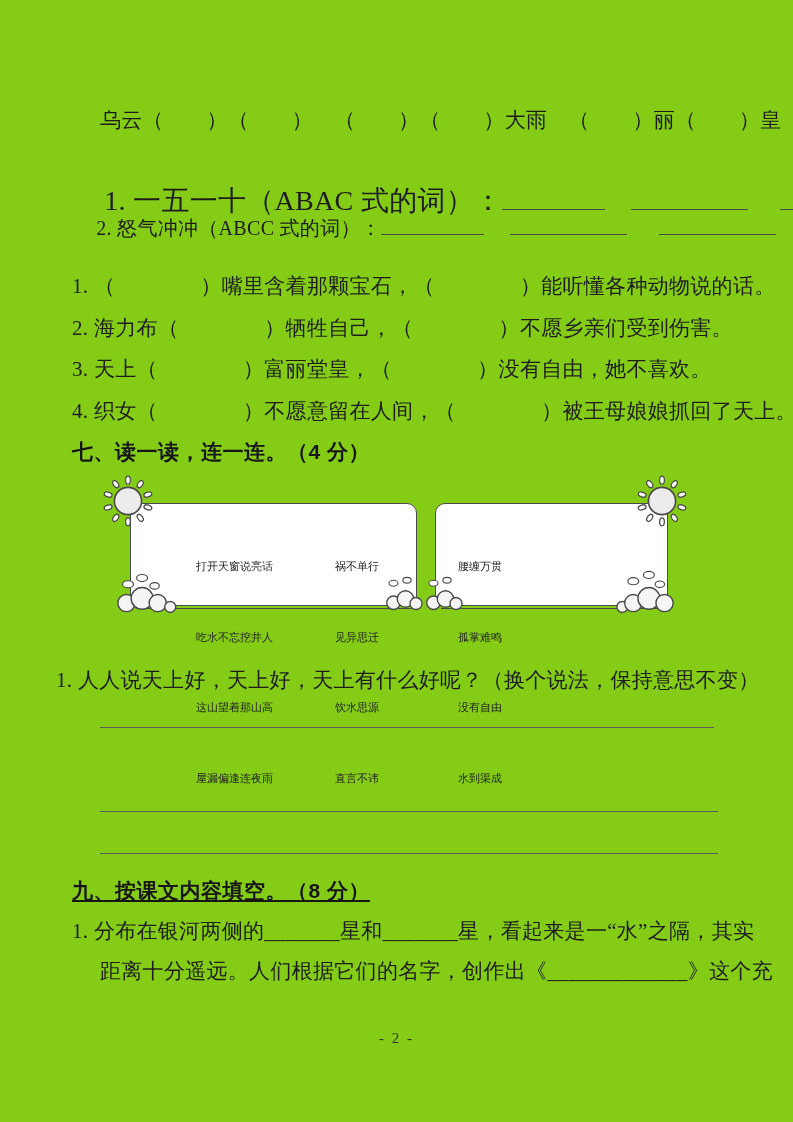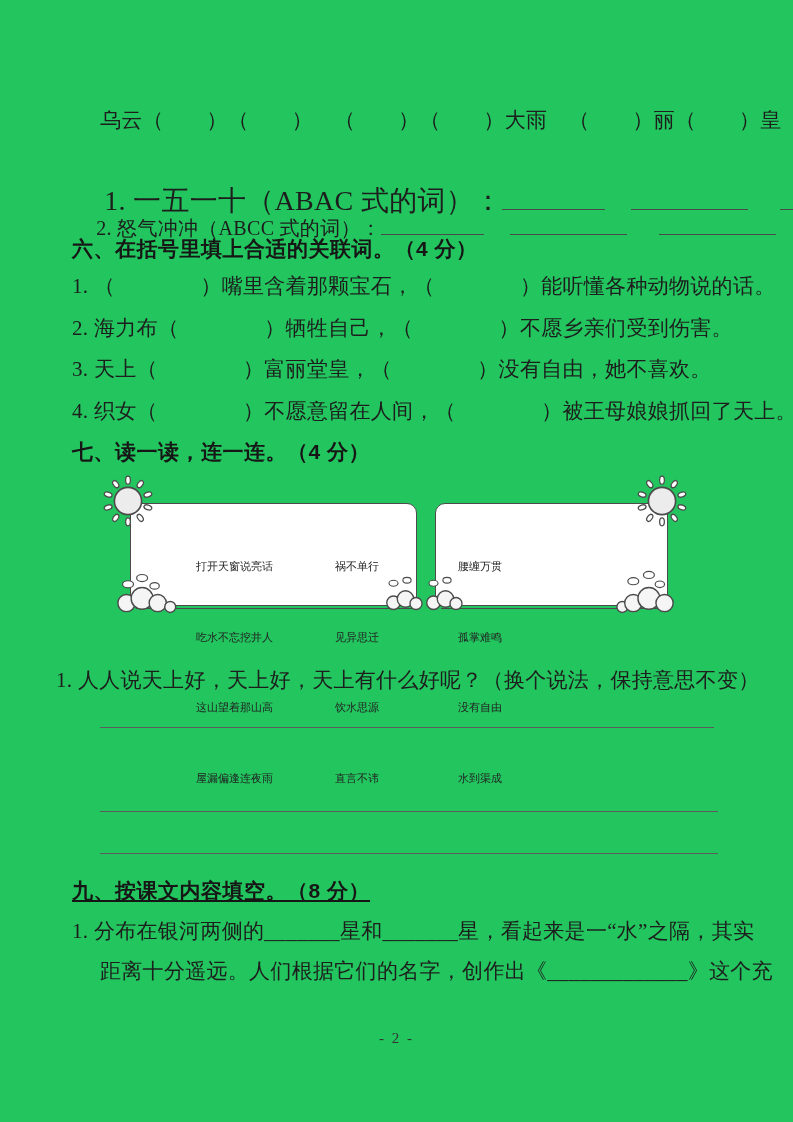--- a/index.html
+++ b/index.html
@@ -1,17 +1,17 @@
 <!DOCTYPE html>
 <html><head>
 <meta charset="utf-8">
 <style>
   html,body{margin:0;padding:0;background:#ffffff;}
   .page{
-    position:relative;width:793px;height:1122px;background:#22c55e;
+    position:relative;width:793px;height:1122px;background:#84cc16;
     font-family:"Liberation Serif","DejaVu Serif",serif;color:#1d1d1d;
     overflow:hidden;
   }
   .line{position:absolute;white-space:pre;font-size:21px;letter-spacing:.3px;}
   .heading{
     position:absolute;white-space:pre;font-size:21px;font-weight:700;
     font-family:"Liberation Sans","DejaVu Sans",sans-serif;letter-spacing:.5px;color:#161616;
   }
   .blank-seg{display:inline-block;border-bottom:1.5px solid #4a4a4a;}
   .gap{display:inline-block;width:26px;}
@@ -29,21 +29,20 @@
 
   <div class="line" style="left:100px;top:106px;">乌云（　　）（　　）　（　　）（　　）大雨　（　　）丽（　　）皇</div>
 
   <div class="line" style="left:75px;top:150px;font-size:28px;">
     <span>1. 一五一十（ABAC 式的词）：</span><span class="blank-seg" style="width:103px;"></span><span class="gap"></span><span class="blank-seg" style="width:117px;"></span><span class="gap" style="width:32px;"></span><span class="blank-seg" style="width:117px;"></span>
   </div>
   <div class="line" style="left:75px;top:192px;font-size:20px;">
     <span>2. 怒气冲冲（ABCC 式的词）：</span><span class="blank-seg" style="width:103px;"></span><span class="gap"></span><span class="blank-seg" style="width:117px;"></span><span class="gap" style="width:32px;"></span><span class="blank-seg" style="width:117px;"></span>
   </div>
 
-  <div class="heading" style="left:72px;top:235px;">六、在括号里填上合适的关联词。（4 分）</div>
   <div class="line" style="left:72px;top:272px;">1. （　　　　）嘴里含着那颗宝石，（　　　　）能听懂各种动物说的话。</div>
   <div class="line" style="left:72px;top:314px;">2. 海力布（　　　　）牺牲自己，（　　　　）不愿乡亲们受到伤害。</div>
   <div class="line" style="left:72px;top:355px;">3. 天上（　　　　）富丽堂皇，（　　　　）没有自由，她不喜欢。</div>
   <div class="line" style="left:72px;top:397px;">4. 织女（　　　　）不愿意留在人间，（　　　　）被王母娘娘抓回了天上。</div>
 
   <div class="heading" style="left:72px;top:438px;">七、读一读，连一连。（4 分）</div>
 
   <div class="pbox" style="left:130px;top:503px;width:285px;height:101px;"></div>
   <div class="pbox-underline" style="left:136px;top:608px;width:276px;"></div>
   <div class="pcol" style="left:196px;top:508px;">

